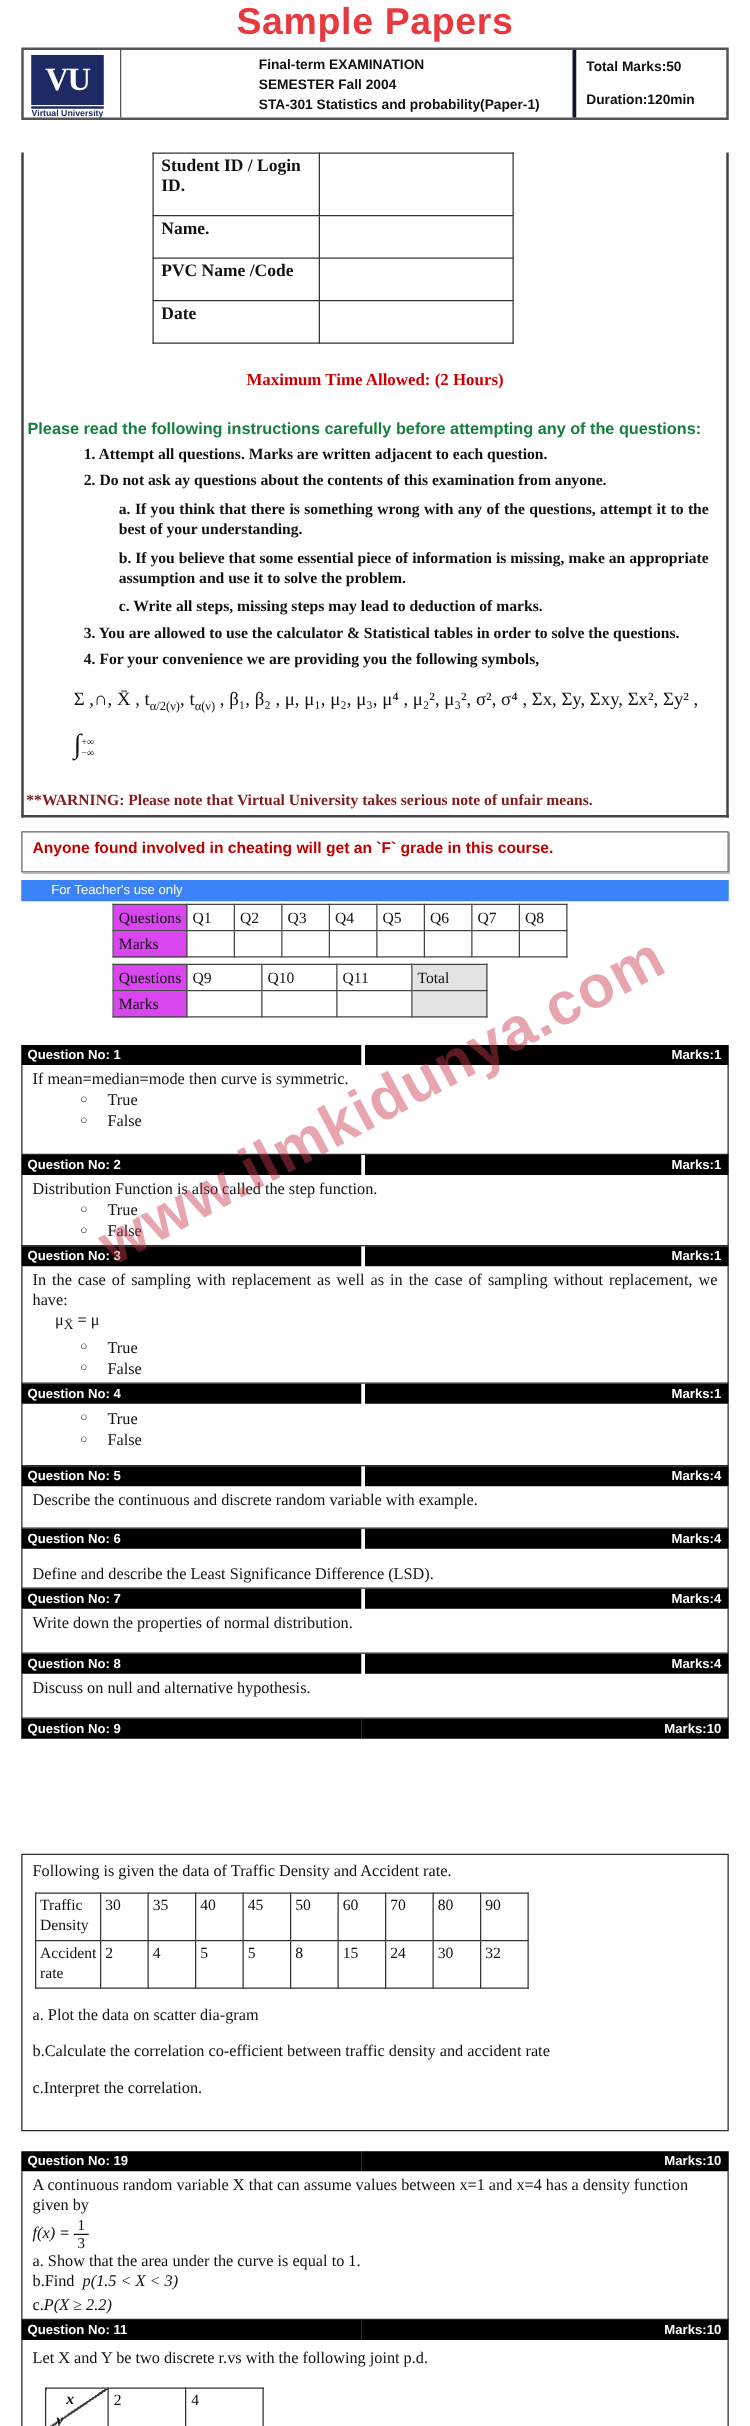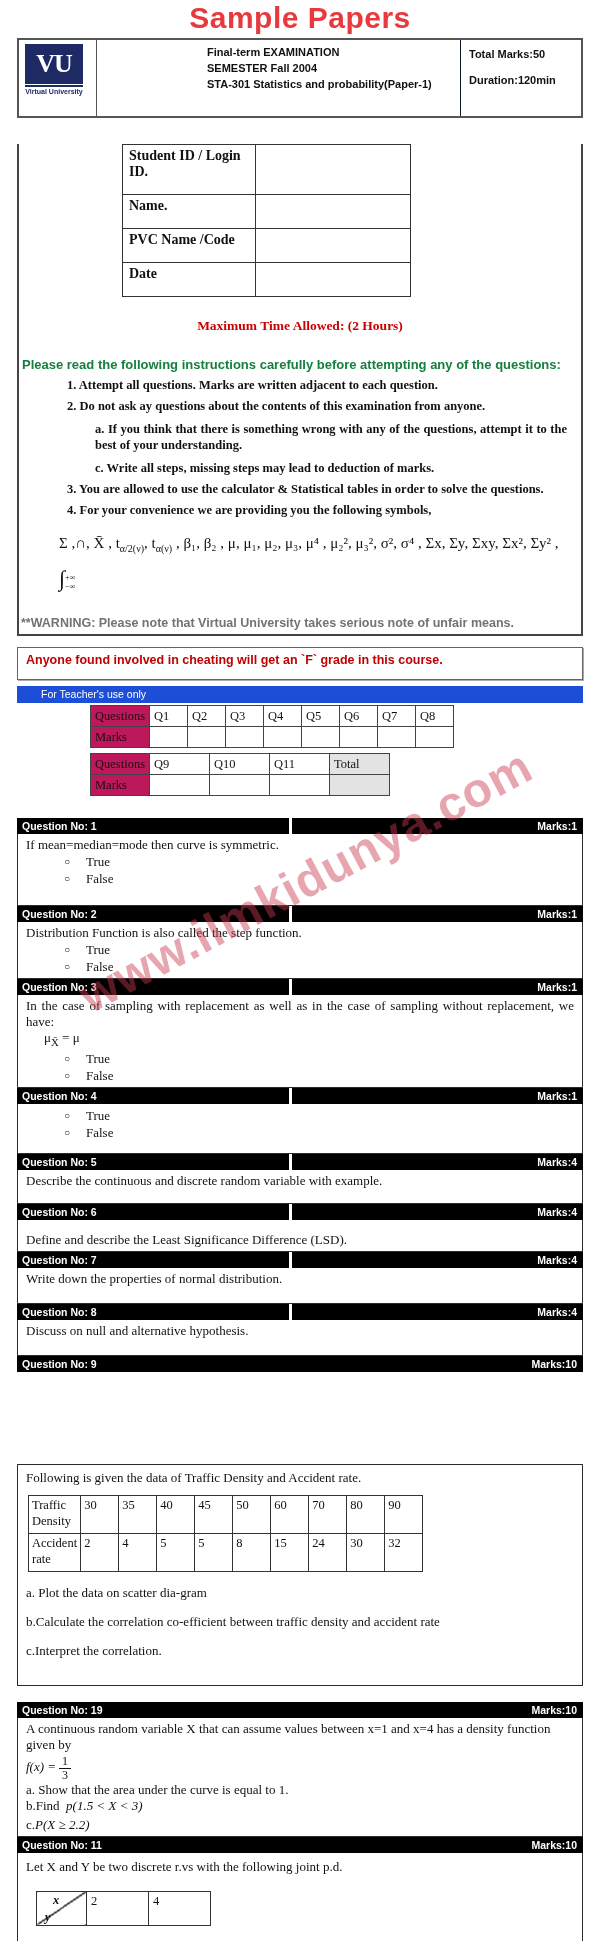--- a/index.html
+++ b/index.html
@@ -9,35 +9,35 @@
     font-family: "Liberation Serif", serif; color: #111; overflow: hidden;
   }
   .page-title {
     text-align: center; font-family: "Liberation Sans", sans-serif;
     font-weight: bold; font-size: 30px; color: #e83a3e;
     margin-top: 1px; letter-spacing: 0.5px;
   }
   
   .hdr-table {
     display: flex; margin: 3px 17px 0 17px; border: 2px solid #555;
-    height: 80px; background: #fff;
+    height: 58px; background: #fff;
   }
   .hdr-logo-cell { width: 78px; border-right: 1px solid #555; padding: 4px 0 0 6px; }
   .vu-box {
     width: 58px; height: 40px; background: #1e2a64; color: #fff;
     display: flex; align-items: center; justify-content: center;
     font-family: "Liberation Serif", serif; font-size: 26px; font-weight: bold;
     letter-spacing: -1px;
   }
   .vu-caption {
     font-family: "Liberation Sans", sans-serif; font-size: 7px; font-weight: bold;
     color: #1e2a64; margin-top: 1px; border-top: 2px solid #1e2a64; width: 58px;
     text-align: center; padding-top: 1px;
   }
-  .hdr-center-cell { flex: 1; border-right: 1px solid #0f172a; padding: 6px 0 0 110px;
+  .hdr-center-cell { flex: 1; border-right: 3px solid #0f172a; padding: 6px 0 0 110px;
     font-family: "Liberation Sans", sans-serif; font-size: 11px; font-weight: bold; }
   .hdr-center-cell div { margin-bottom: 4px; }
   .hdr-right-cell { width: 120px; padding: 8px 0 0 8px;
     font-family: "Liberation Sans", sans-serif; font-size: 11px; font-weight: bold; }
   .hdr-right-cell div { margin-bottom: 14px; }
   
   .main-box { margin: 0 17px; border: 2px solid #444; border-top: none; padding-bottom: 3px; }
   .student-table { border-collapse: collapse; margin: 26px 0 0 103px; padding-left: 28px; }
   .student-table td { border: 1px solid #333; }
   .student-table .lbl { width: 133px; font-weight: bold; font-size: 14px;
@@ -50,34 +50,34 @@
   .ins { font-weight: bold; font-size: 12.5px; line-height: 16px;
     margin: 5px 14px 0 64px; text-indent: -16px; }
   .ins-sub { font-weight: bold; font-size: 12.5px; line-height: 16px;
     margin: 7px 14px 0 76px; text-align: justify; }
   .symbols-line { margin: 12px 10px 0 40px; font-size: 15px; line-height: 26px; }
   .symbols-line sub { font-size: 10px; }
   .int-wrap { display: inline-block; vertical-align: -6px; }
   .int-sign { font-size: 22px; }
   .int-limits { display: inline-flex; flex-direction: column; font-size: 8px;
     vertical-align: 6px; line-height: 9px; }
-  .warning-line { color: #737373; font-family: Liberation Sans, sans-serif;
+  .warning-line { color: #7f1d1d; font-family: Liberation Serif, serif;
     font-weight: bold; font-size: 12.5px; margin: 22px 2px 1px 2px; text-align: justify; }
   
   .cheat-box { margin: 11px 17px 0 17px; border: 1px solid #666;
     box-shadow: 1px 1px 0 #aaa; padding: 5px 8px 12px 8px;
     color: #c00000; font-family: "Liberation Sans", sans-serif;
     font-weight: bold; font-size: 12.5px; }
   
-  .teacher-bar { margin: 6px 17px 0 17px; background: #1d4ed8; color: #fff;
+  .teacher-bar { margin: 6px 17px 0 17px; background: #3b82f6; color: #fff;
     font-family: "Liberation Sans", sans-serif; font-size: 10.5px;
     padding: 2px 0 3px 24px; }
   .tt { border-collapse: collapse; margin-left: 90px; font-size: 12.5px; }
   .tt td { border: 1px solid #444; height: 21px; padding: 0 4px; background: #fff; }
-  .tt td.glbl { background: #be185d; width: 58px; }
+  .tt td.glbl { background: #d946ef; width: 58px; }
   .tt td.qc { width: 38px; }
   .tt td.qc2 { width: 60px; }
   .tt td.gray { background: #e3e3e3; }
   .tt1 { margin-top: 2px; }
   .tt2 { margin-top: 5px; }
   
   .qbar { display: flex; margin: 0 17px; height: 16px; }
   .qbar .l { background: #000; color: #fff; flex: 0 0 48%;
     font-family: "Liberation Sans", sans-serif; font-weight: bold; font-size: 10.5px;
     padding: 2px 0 0 5px; }
@@ -162,20 +162,21 @@
   </tbody>
     </table>
 
   <div class="max-time">Maximum Time Allowed: (2 Hours)</div>
 
   <div class="blue-head">Please read the following instructions carefully before attempting any of the questions:</div>
 
   <div class="ins">1.  Attempt all questions. Marks are written adjacent to each question.</div>
   <div class="ins">2.  Do not ask ay questions about the contents of this examination from anyone.</div>
   <div class="ins-sub">a.   If you think that there is something wrong with any of the questions, attempt it to the best of your understanding.</div>
+  <div class="ins-sub">b.  If you believe that some essential piece of information is missing, make an appropriate assumption and use it to solve the problem.</div>
   <div class="ins-sub">c.   Write all steps, missing steps may lead to deduction of marks.</div>
   <div class="ins">3.  You are allowed to use the calculator &amp; Statistical tables in order to solve the questions.</div>
   <div class="ins">4. For your convenience we are providing you the following symbols,</div>
 
   <div class="symbols-line">
     <span>Σ  ,∩,  X̄  , t</span><sub>α/2(ν)</sub><span>, t</span><sub>α(ν)</sub><span> , β₁, β₂ , μ, μ₁, μ₂, μ₃, μ⁴ , μ₂², μ₃², σ², σ⁴ , Σx, Σy, Σxy, Σx², Σy² , </span><span class="int-wrap"><span class="int-sign">∫</span><span class="int-limits">
           <span>+∞</span>
           <span>−∞</span>
         </span></span>
   </div>

